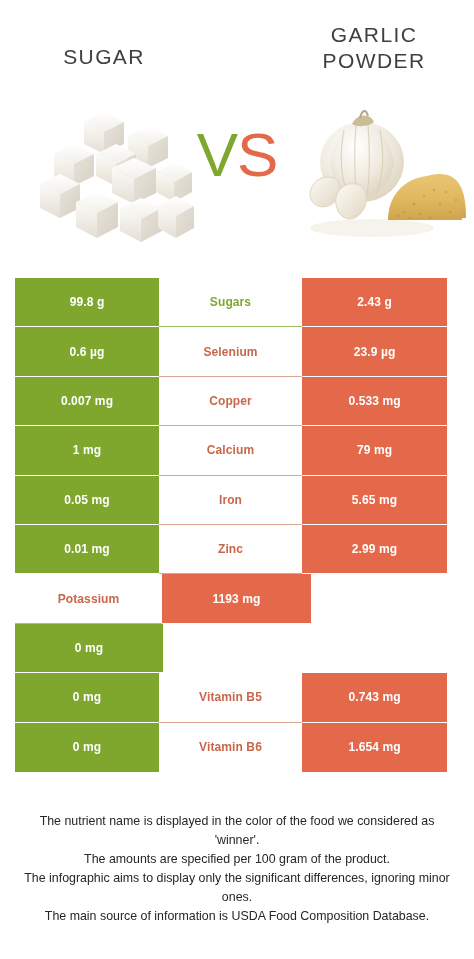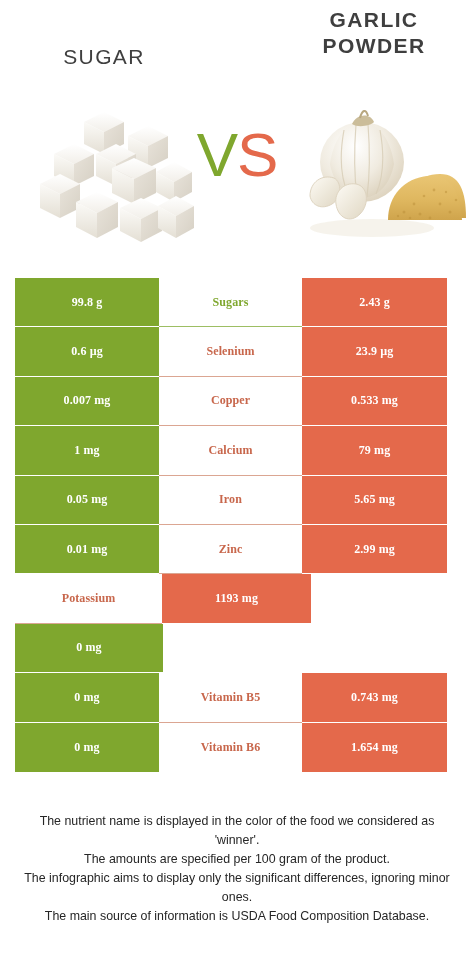--- a/index.html
+++ b/index.html
@@ -31,23 +31,22 @@
     line-height: 26px;
     text-transform: uppercase;
   }
   #title-left {
     left: 18px;
     top: 44px;
     width: 172px;
   }
   #title-right {
     left: 288px;
-    top: 7px;
+    top: 22px;
     width: 172px;
-    font-weight: bold;
   }
 
   
   .visual-row {
     position: relative;
     height: 160px;
   }
   .food-image {
     position: absolute;
     top: 0;
@@ -77,21 +76,20 @@
   }
   .vs-v { color: #7FA72E; }
   .vs-s { color: #E4694B; }
 
   
   .table {
     position: absolute;
     left: 15px;
     top: 278px;
     width: 432px;
-    font-family: Liberation Serif, serif;
   }
   .row {
     display: flex;
     height: 49.4px;
     align-items: stretch;
   }
   .cell {
     display: flex;
     align-items: center;
     justify-content: center;

